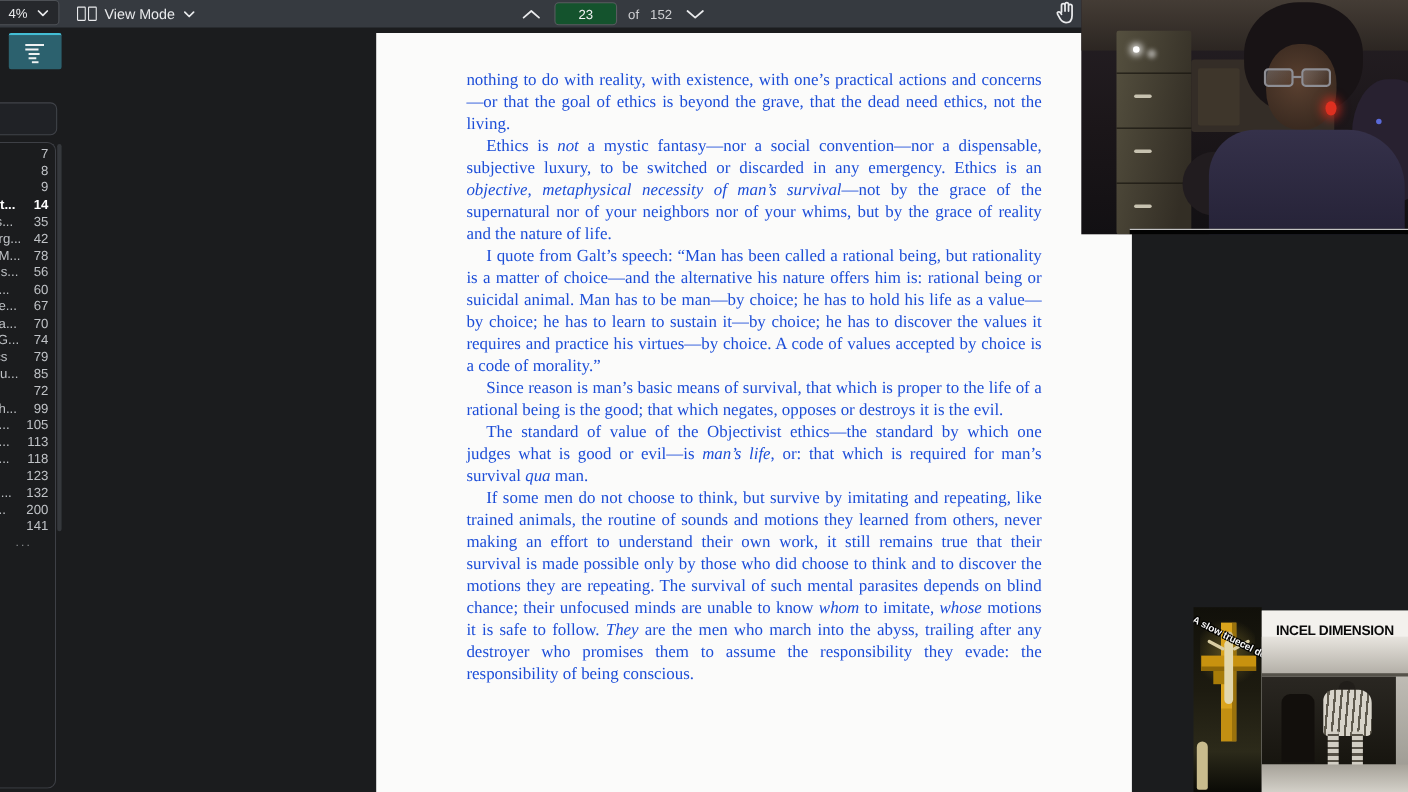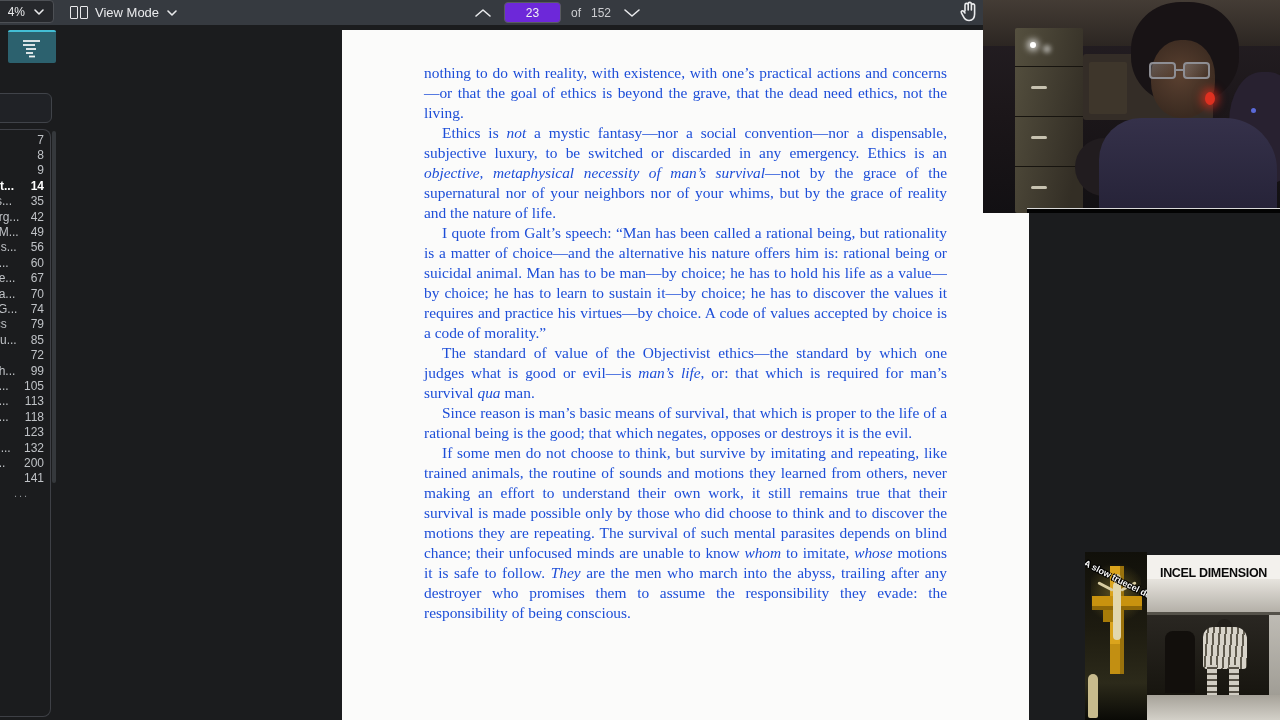--- a/index.html
+++ b/index.html
@@ -9,21 +9,21 @@
   
   .toolbar { position:absolute; left:0; top:0; width:1280px; height:25px; background:#363a40; }
   .zoom-select { position:absolute; left:-14px; top:0; width:68px; height:23px; background:#26282c;
                  border:1px solid #4d5055; border-radius:4px; display:flex; align-items:center;
                  justify-content:flex-end; gap:8px; padding-right:8px; color:#e9eaec; font-size:12px; }
   .viewmode { position:absolute; left:64px; top:0; height:25px; display:flex; align-items:center;
               gap:7px; color:#e9eaec; font-size:13px; padding:0 6px; }
   .vm-icon { display:flex; gap:2px; }
   .vm-icon b { display:block; width:8px; height:13px; border:1.5px solid #e9eaec; border-radius:1px; }
   .pagenav { position:absolute; left:472px; top:0; height:25px; display:flex; align-items:center; gap:10px; }
-  .pageinput { width:57px; height:21px; background:#6d28d9; border:1px solid #595b60; border-radius:4px;
+  .pageinput { width:57px; height:21px; background:#14532d; border:1px solid #595b60; border-radius:4px;
                color:#f0f1f2; font-size:12px; display:flex; align-items:center; justify-content:center; }
   .pn-label { color:#cdced1; font-size:12px; }
   .icon-btn { display:flex; align-items:center; justify-content:center; width:22px; height:22px; }
   .hand-btn { position:absolute; left:958px; top:1px; }
 
   
   .sidebar { position:absolute; left:0; top:25px; width:57px; height:695px; overflow:hidden; }
   .sb-tab { position:absolute; left:8px; top:5px; width:48px; height:33px; background:#2c616e;
             border-top:2px solid #43bed5; border-radius:2px; display:flex; align-items:center; justify-content:center; }
   .sb-search { position:absolute; left:-12px; top:68px; width:64px; height:30px; background:#202226;
@@ -194,21 +194,21 @@
           <div class="bm-row">
             <span class="bm-title">rs...</span>
             <span class="bm-page">35</span>
           </div>
           <div class="bm-row">
             <span class="bm-title">erg...</span>
             <span class="bm-page">42</span>
           </div>
           <div class="bm-row">
             <span class="bm-title">f M...</span>
-            <span class="bm-page">49</span>
+            <span class="bm-page">78</span>
           </div>
           <div class="bm-row">
             <span class="bm-title">lfis...</span>
             <span class="bm-page">56</span>
           </div>
           <div class="bm-row">
             <span class="bm-title">f ...</span>
             <span class="bm-page">60</span>
           </div>
           <div class="bm-row">
@@ -271,22 +271,22 @@
       <div class="bm-dots">...</div>
     </div>
     <div class="sb-scroll"></div>
   </div>
 
   <div class="page">
     <div class="textcol">
         <p><span>nothing to do with reality, with existence, with one’s practical actions and concerns—or that the goal of ethics is beyond the grave, that the dead need ethics, not the living.</span></p>
         <p class="ind"><span>Ethics is </span><i>not</i><span> a mystic fantasy—nor a social convention—nor a dispensable, subjective luxury, to be switched or discarded in any emergency. Ethics is an </span><i>objective, metaphysical necessity of man’s survival</i><span>—not by the grace of the supernatural nor of your neighbors nor of your whims, but by the grace of reality and the nature of life.</span></p>
         <p class="ind"><span>I quote from Galt’s speech: “Man has been called a rational being, but rationality is a matter of choice—and the alternative his nature offers him is: rational being or suicidal animal. Man has to be man—by choice; he has to hold his life as a value—by choice; he has to learn to sustain it—by choice; he has to discover the values it requires and practice his virtues—by choice. A code of values accepted by choice is a code of morality.”</span></p>
+        <p class="ind"><span>Since reason is man’s basic means of survival, that which is proper to the life of a rational being is the good; that which negates, opposes or destroys it is the evil.</span></p>
         <p class="ind"><span>The standard of value of the Objectivist ethics—the standard by which one judges what is good or evil—is </span><i>man’s life</i><span>, or: that which is required for man’s survival </span><i>qua</i><span> man.</span></p>
-        <p class="ind"><span>Since reason is man’s basic means of survival, that which is proper to the life of a rational being is the good; that which negates, opposes or destroys it is the evil.</span></p>
         <p class="ind"><span>If some men do not choose to think, but survive by imitating and repeating, like trained animals, the routine of sounds and motions they learned from others, never making an effort to understand their own work, it still remains true that their survival is made possible only by those who did choose to think and to discover the motions they are repeating. The survival of such mental parasites depends on blind chance; their unfocused minds are unable to know </span><i>whom</i><span> to imitate, </span><i>whose</i><span> motions it is safe to follow. </span><i>They</i><span> are the men who march into the abyss, trailing after any destroyer who promises them to assume the responsibility they evade: the responsibility of being conscious.</span></p>
       </div>
   </div>
 
   <div class="webcam">
     <div class="wc-ceiling"></div>
     <div class="wc-shelf"></div>
     <div class="wc-box"></div>
     <div class="wc-cabinet">
       <div class="wc-drawer" style="top:38px"></div>

